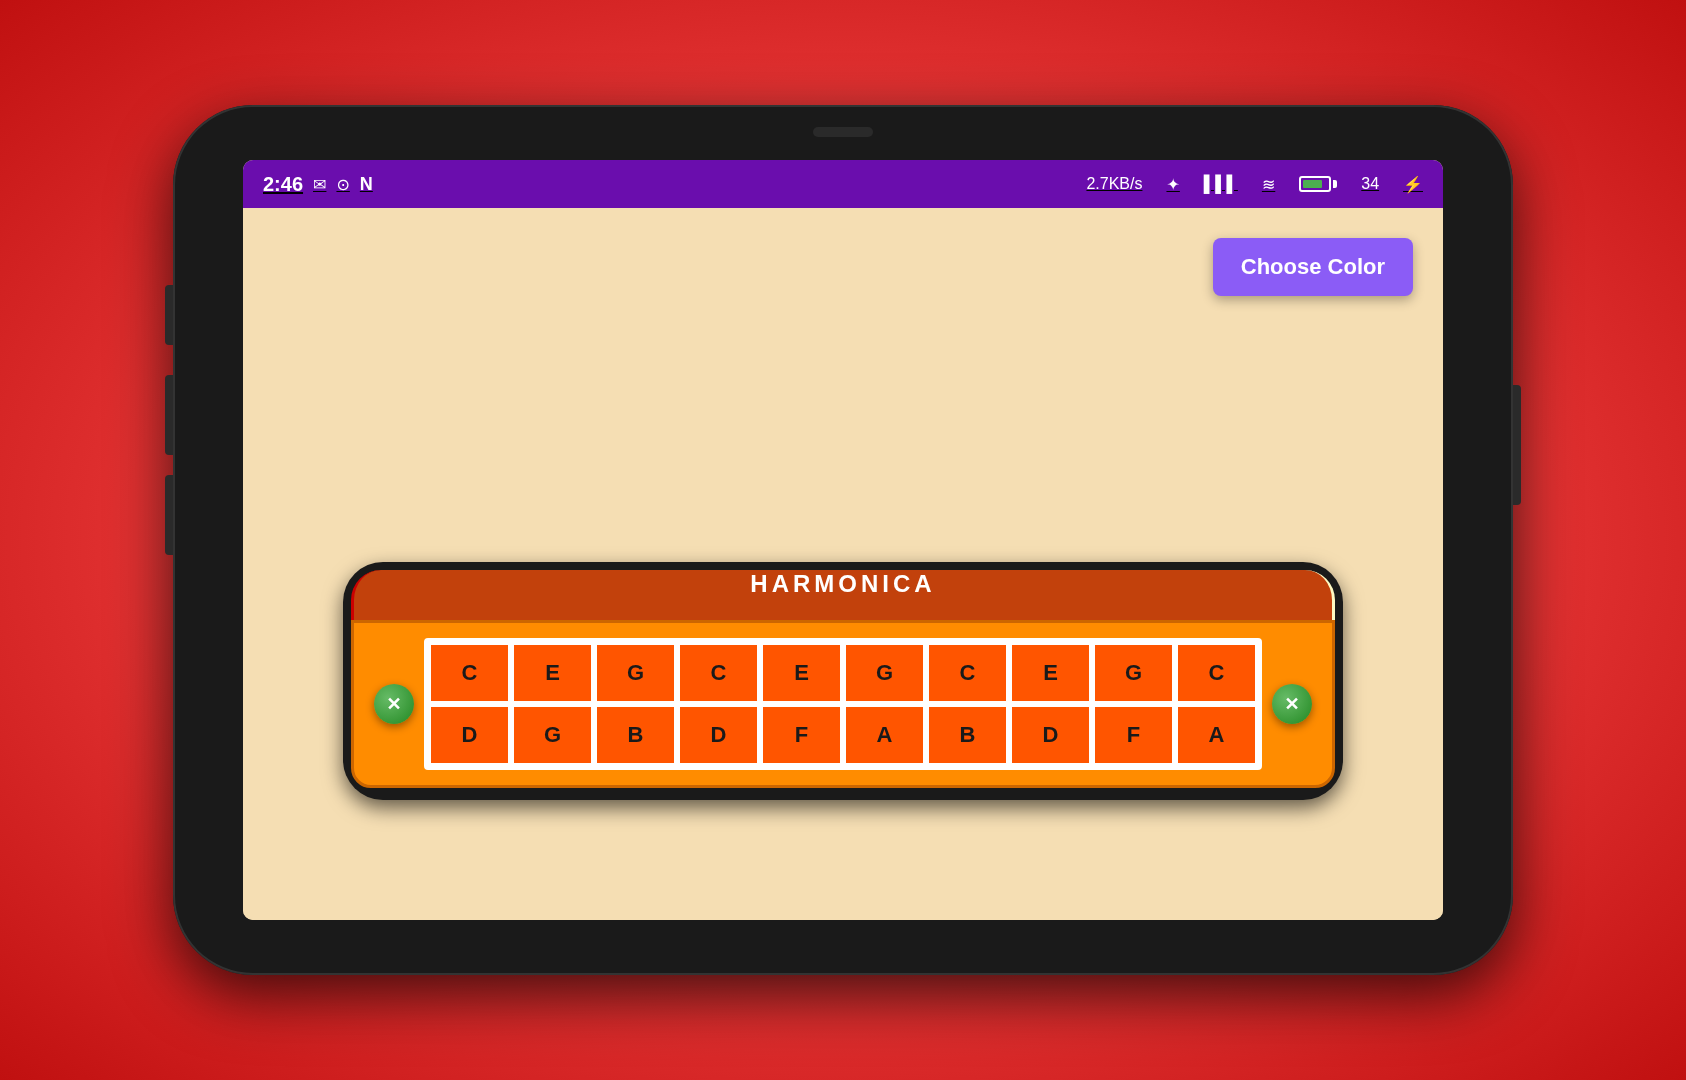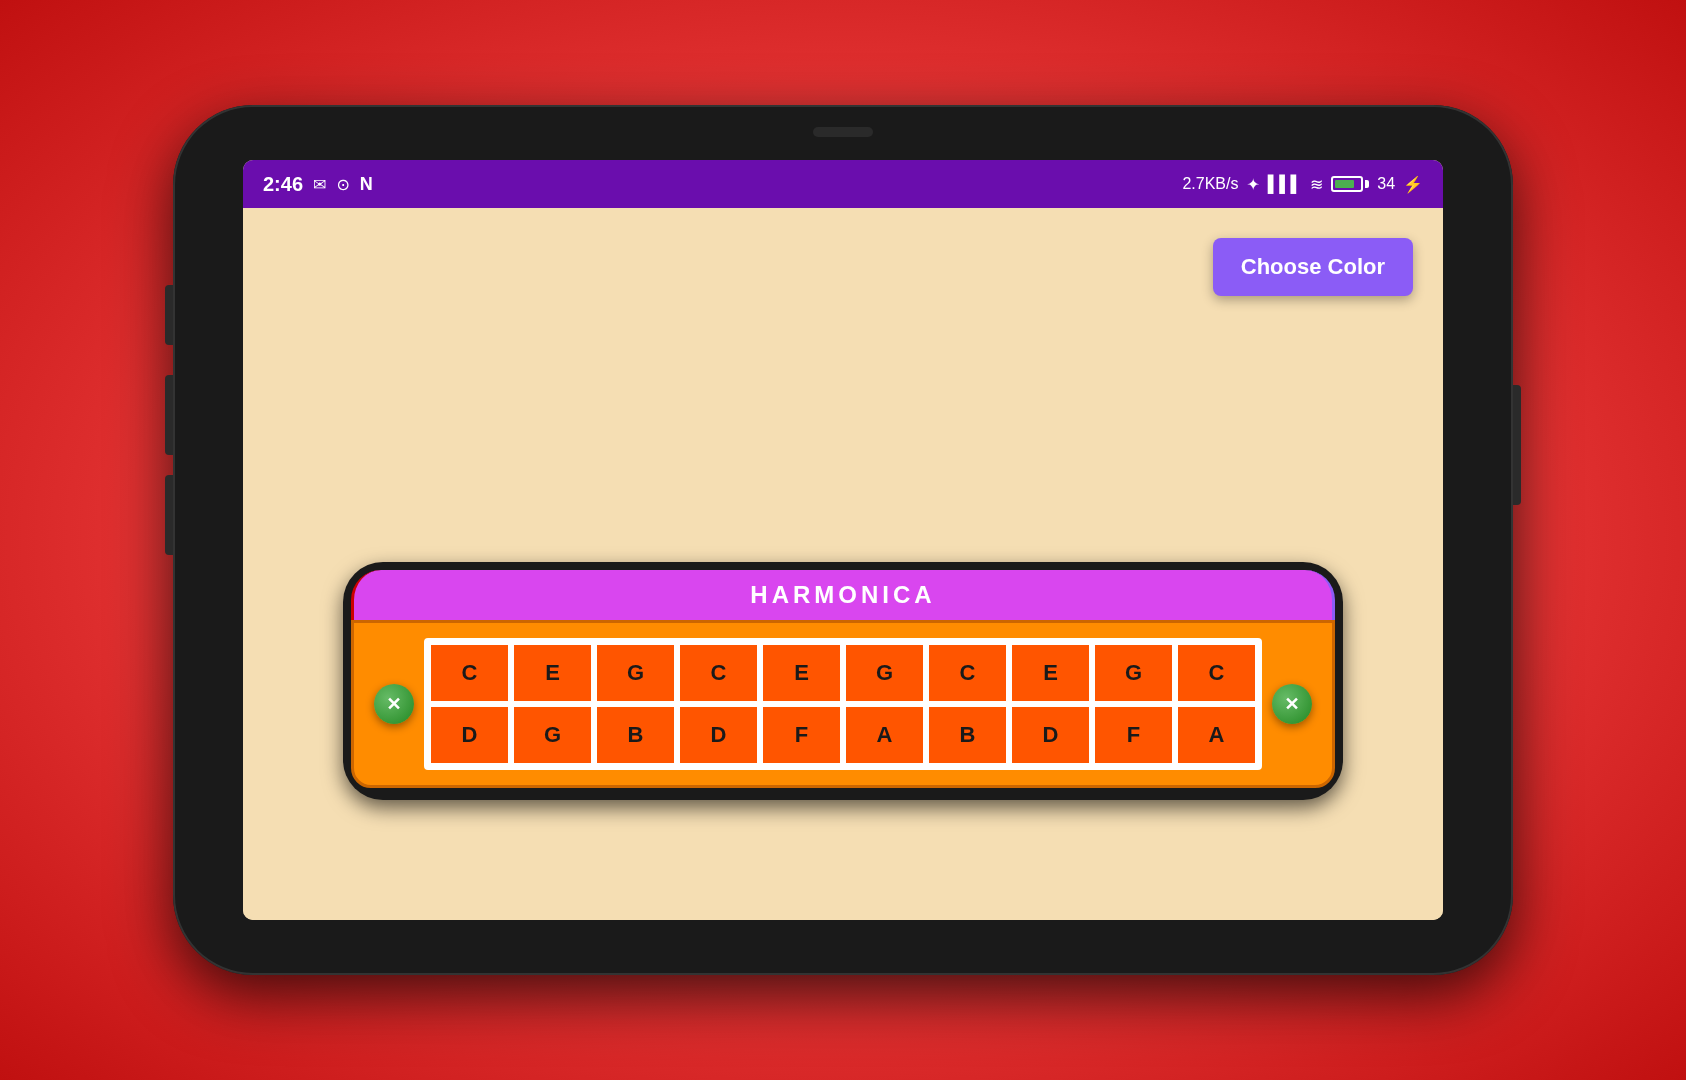--- a/index.html
+++ b/index.html
@@ -18,20 +18,21 @@
     .device-outer {
       width: 1340px;
       height: 870px;
       background: #1a1a1a;
       border-radius: 80px;
       position: relative;
       box-shadow: 0 20px 60px rgba(0,0,0,0.7), inset 0 0 0 2px #333;
       display: flex;
       align-items: center;
       justify-content: center;
+      text-decoration: underline;
     }
 
     
     .side-btn-left-top {
       position: absolute;
       left: -8px;
       top: 180px;
       width: 8px;
       height: 60px;
       background: #2a2a2a;
@@ -114,21 +115,21 @@
     }
 
     .status-icon {
       color: white;
       font-size: 16px;
     }
 
     .status-right {
       display: flex;
       align-items: center;
-      gap: 8px;
+      gap: 24px;
       color: white;
       font-size: 16px;
     }
 
     .battery-icon {
       display: inline-flex;
       align-items: center;
       gap: 2px;
     }
 
@@ -192,28 +193,27 @@
 
     .harmonica-outer {
       background: #1a1a1a;
       border-radius: 40px;
       padding: 8px 8px 12px 8px;
       box-shadow: 0 8px 20px rgba(0,0,0,0.6);
       position: relative;
     }
 
     .harmonica-top-strip {
-      background: #d946ef;
+      background: #c2410c;
       height: 50px;
       border-radius: 30px 30px 0 0;
       display: flex;
-      align-items: center;
       justify-content: center;
       border-left: 3px solid #cc0000;
-      border-right: 3px solid #8b5cf6;
+      border-right: 3px solid #fef9c3;
       position: relative;
     }
 
     .harmonica-title {
       color: white;
       font-size: 24px;
       font-weight: bold;
       letter-spacing: 4px;
     }
 

